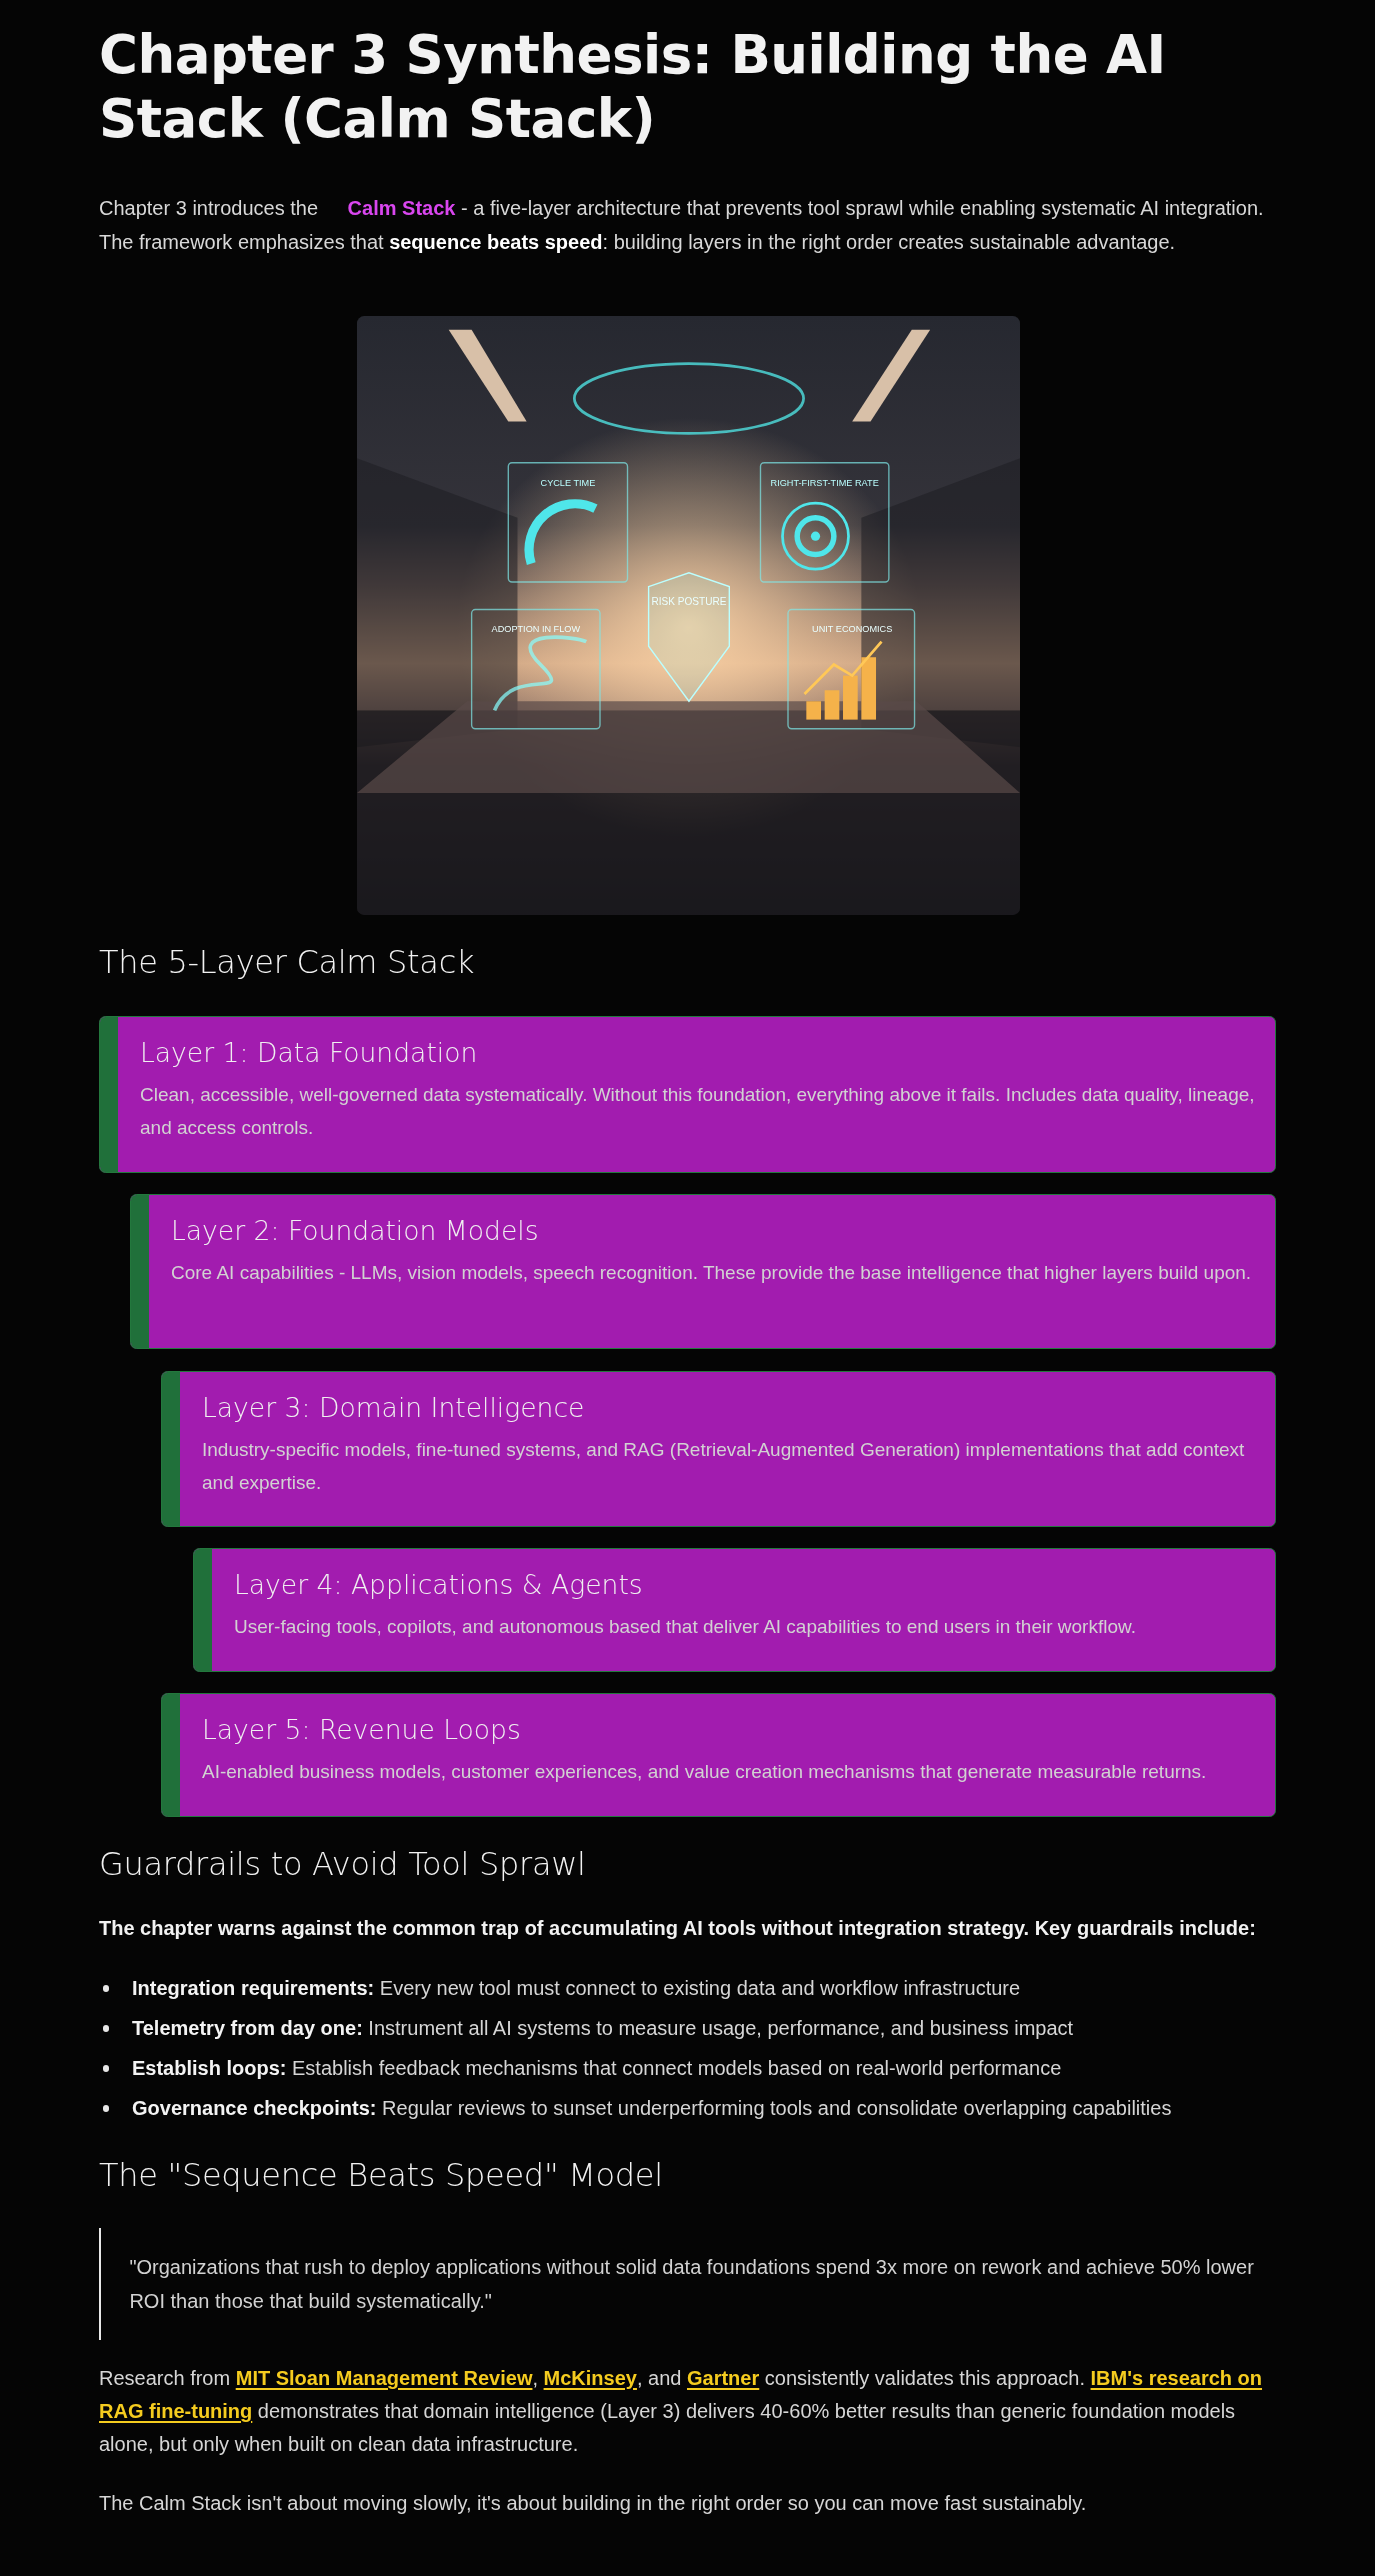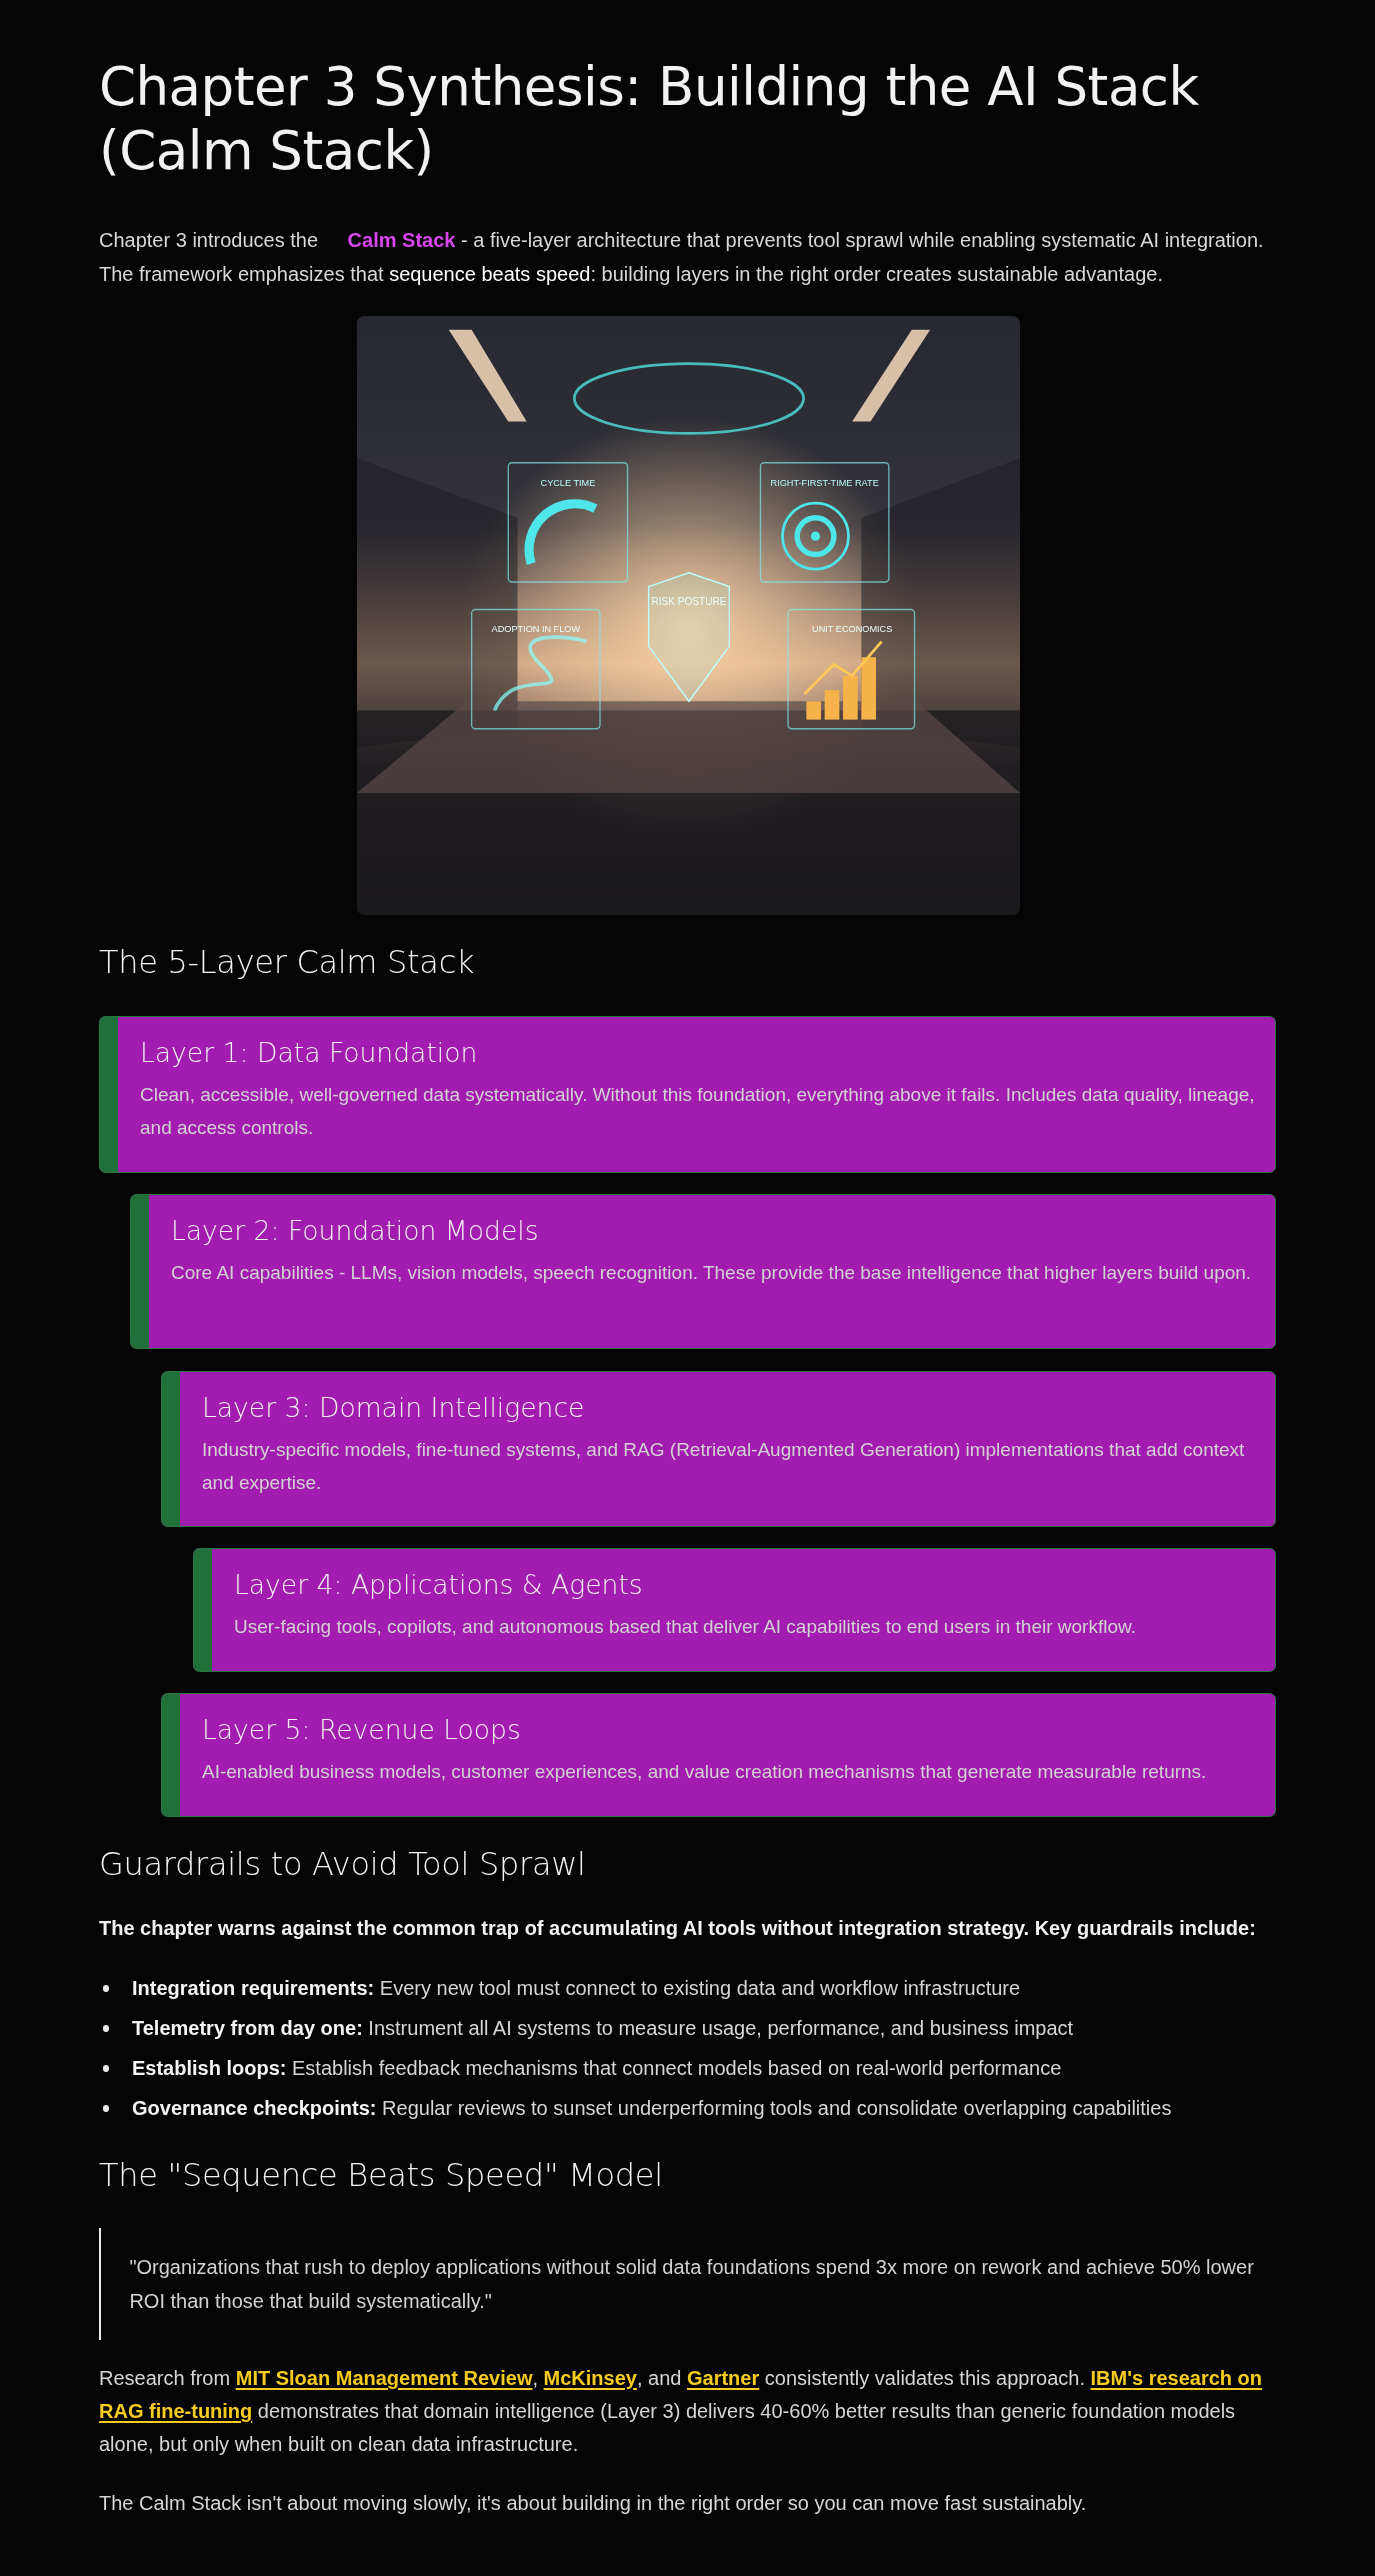--- a/index.html
+++ b/index.html
@@ -6,32 +6,32 @@
   html, body { background: #050505; }
   body {
     width: 1376px; height: 2576px; overflow: hidden;
     color: #e4e4e4;
     font-family: "Liberation Sans", "DejaVu Sans", sans-serif;
     position: relative;
   }
   .content { position: absolute; left: 99px; top: 0; width: 1177px; }
   h1 {
     font-family: "DejaVu Sans", sans-serif;
-    font-weight: 400;
+    font-weight: 700;
     font-size: 53px; line-height: 64px;
     color: #f2f2f2; letter-spacing: -0.5px;
-    margin-top: 55px;
+    margin-top: 23px;
   }
   .intro {
     margin-top: 40px;
     font-size: 20px; line-height: 34px; color: #d8d8d8;
     font-weight: 300;
   }
   .intro .accent { color: #d946ef; font-weight: bold; margin-left: 24px; }
-  .intro b { color: #ffffff; font-weight: normal; }
+  .intro b { color: #ffffff; font-weight: bold; }
   .hero-wrap { position: absolute; left: 258px; top: 316px; width: 663px; height: 599px; border-radius: 7.3px; overflow: hidden; }
   .hero { width: 100%; height: 100%; display: block; }
   h2 {
     font-family: "DejaVu Sans", sans-serif;
     font-weight: 200; font-size: 32px; color: #f2f2f2; letter-spacing: -0.3px;
   }
   .sec-title { position: absolute; left: 0; }
   .layer {
     position: absolute; right: 0;
     border: 1.8px solid #23783d; border-radius: 6.4px;

